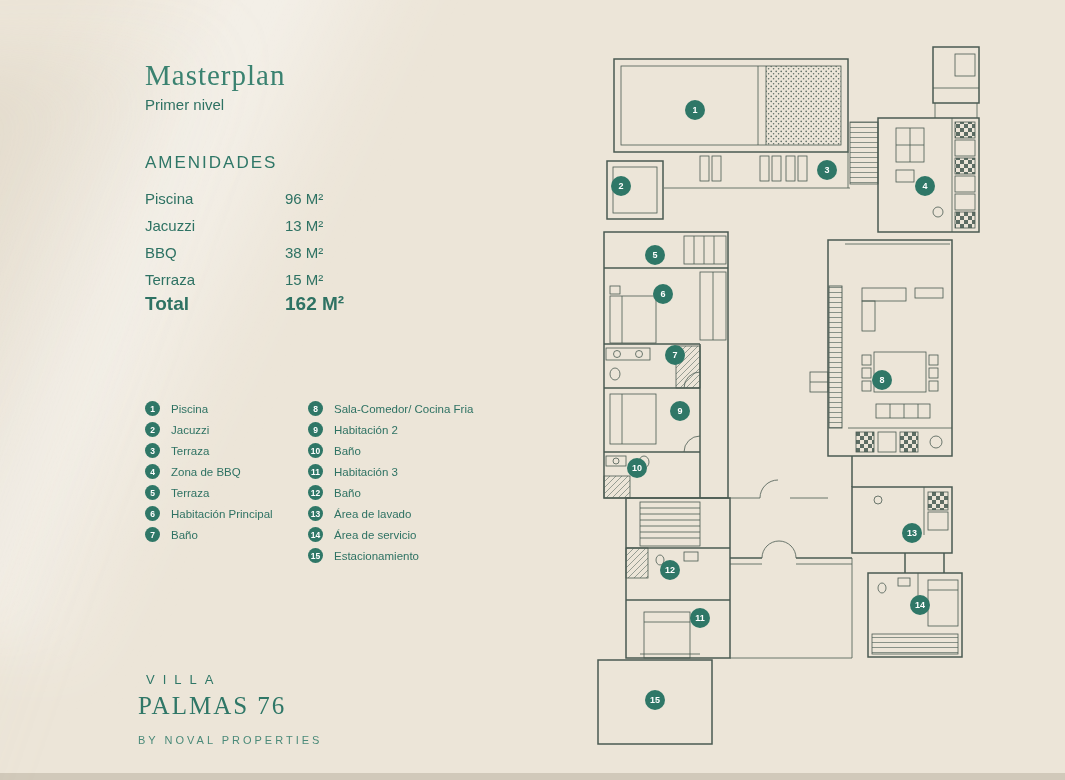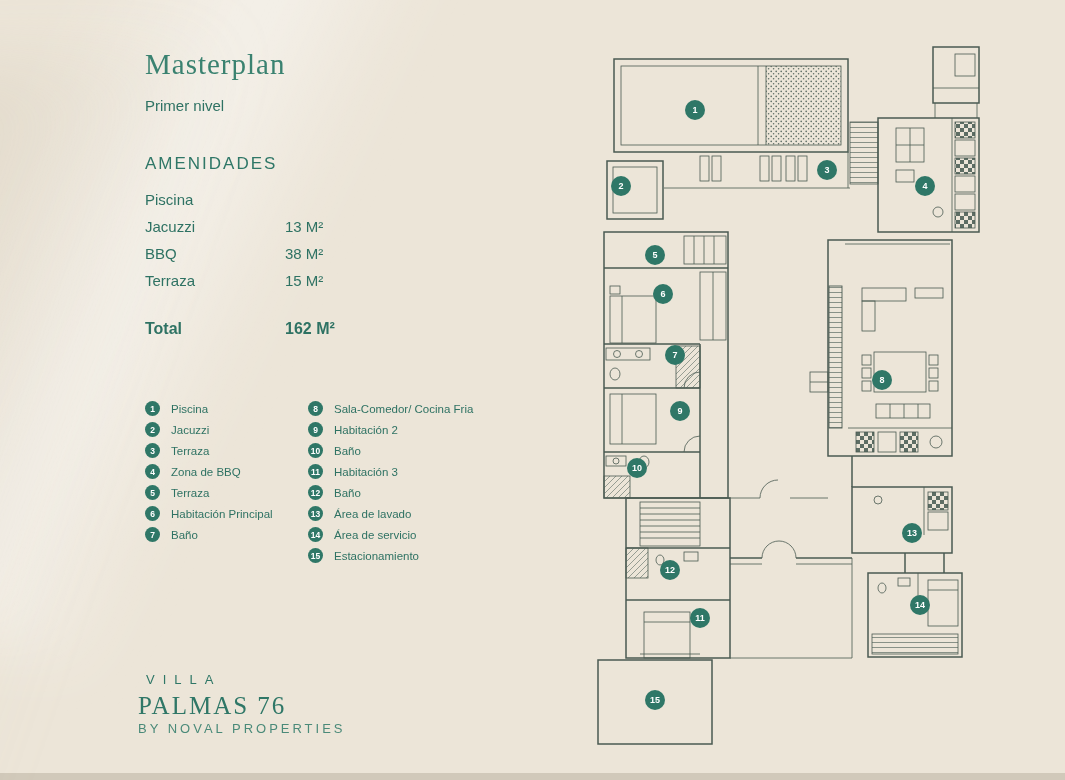--- a/index.html
+++ b/index.html
@@ -19,30 +19,30 @@
     position:absolute;left:-320px;top:60px;width:700px;height:900px;
     background:linear-gradient(115deg, rgba(203,193,174,0.5) 10%, rgba(236,229,216,0) 55%);
     transform:rotate(-6deg);filter:blur(36px);pointer-events:none;
   }
   .bottom-strip{
     position:absolute;left:0;right:0;bottom:0;height:7px;
     background:rgba(146,136,116,0.30);
   }
 
   
-  .left-panel{position:absolute;left:145px;top:48px;width:420px;}
+  .left-panel{position:absolute;left:145px;top:59px;width:420px;}
   .title{
     font-family:"Liberation Serif", serif;
     font-size:29px;letter-spacing:1px;color:#3a8270;font-weight:500;
   }
-  .subtitle{font-size:15px;margin-top:16px;color:#2e7263;}
+  .subtitle{font-size:15px;margin-top:4px;color:#2e7263;}
   .amen-heading{font-size:17px;letter-spacing:2px;margin-top:40px;color:#2f7767;}
   .amen-table{margin-top:12px;}
   .amen-row{display:grid;grid-template-columns:140px auto;line-height:27px;font-size:15px;}
-  .amen-total{display:grid;grid-template-columns:140px auto;margin-top:26px;font-size:16px;font-weight:bold;}
+  .amen-total{display:grid;grid-template-columns:140px auto;font-size:19px;font-weight:bold;}
 
   
   .legend{position:absolute;left:145px;top:398px;width:420px;}
   .legend-col{position:absolute;top:0;}
   .legend-col.c1{left:0;width:160px;}
   .legend-col.c2{left:163px;width:230px;}
   .legend-row{display:flex;align-items:center;gap:11px;height:21px;}
   .lnum{
     flex:0 0 15px;width:15px;height:15px;border-radius:50%;
     background:#2f7767;color:#fff;font-size:8.5px;font-weight:bold;
@@ -50,21 +50,21 @@
   }
   .llabel{font-size:11.5px;color:#2e7263;white-space:nowrap;}
 
   
   .logo{position:absolute;left:138px;top:672px;width:215px;color:#2f7767;}
   .logo-villa{font-size:13px;letter-spacing:8px;text-indent:8px;}
   .logo-palmas{
     font-family:"Liberation Serif", serif;font-size:25px;letter-spacing:2px;
     margin-top:5px;color:#2f7767;
   }
-  .logo-by{font-size:13px;letter-spacing:3px;margin-top:1px;color:#4a8a79;}
+  .logo-by{font-size:11px;letter-spacing:3px;margin-top:14px;color:#4a8a79;}
 
   
   .plan-svg{position:absolute;left:0;top:0;pointer-events:none;}
   svg .w{fill:none;stroke:#4a5a52;stroke-width:1.5;}
   svg .t{fill:none;stroke:#4a5a52;stroke-width:0.8;}
   svg .marker circle{fill:#2f7767;}
   svg .marker text{
     fill:#ffffff;font-size:9px;font-weight:bold;text-anchor:middle;
     font-family:"Liberation Sans", sans-serif;
   }
@@ -76,20 +76,21 @@
 <div class="bg-streak2"></div>
 
 <div class="left-panel">
   <div class="title">Masterplan</div>
   <div class="subtitle">Primer nivel</div>
 
   <div class="amen-heading">AMENIDADES</div>
   <div class="amen-table">
     <div class="amen-row">
       <span>Piscina</span>
+      <span>96 M²</span>
     </div>
     <div class="amen-row">
       <span>Jacuzzi</span>
       <span>13 M²</span>
     </div>
     <div class="amen-row">
       <span>BBQ</span>
       <span>38 M²</span>
     </div>
     <div class="amen-row">

